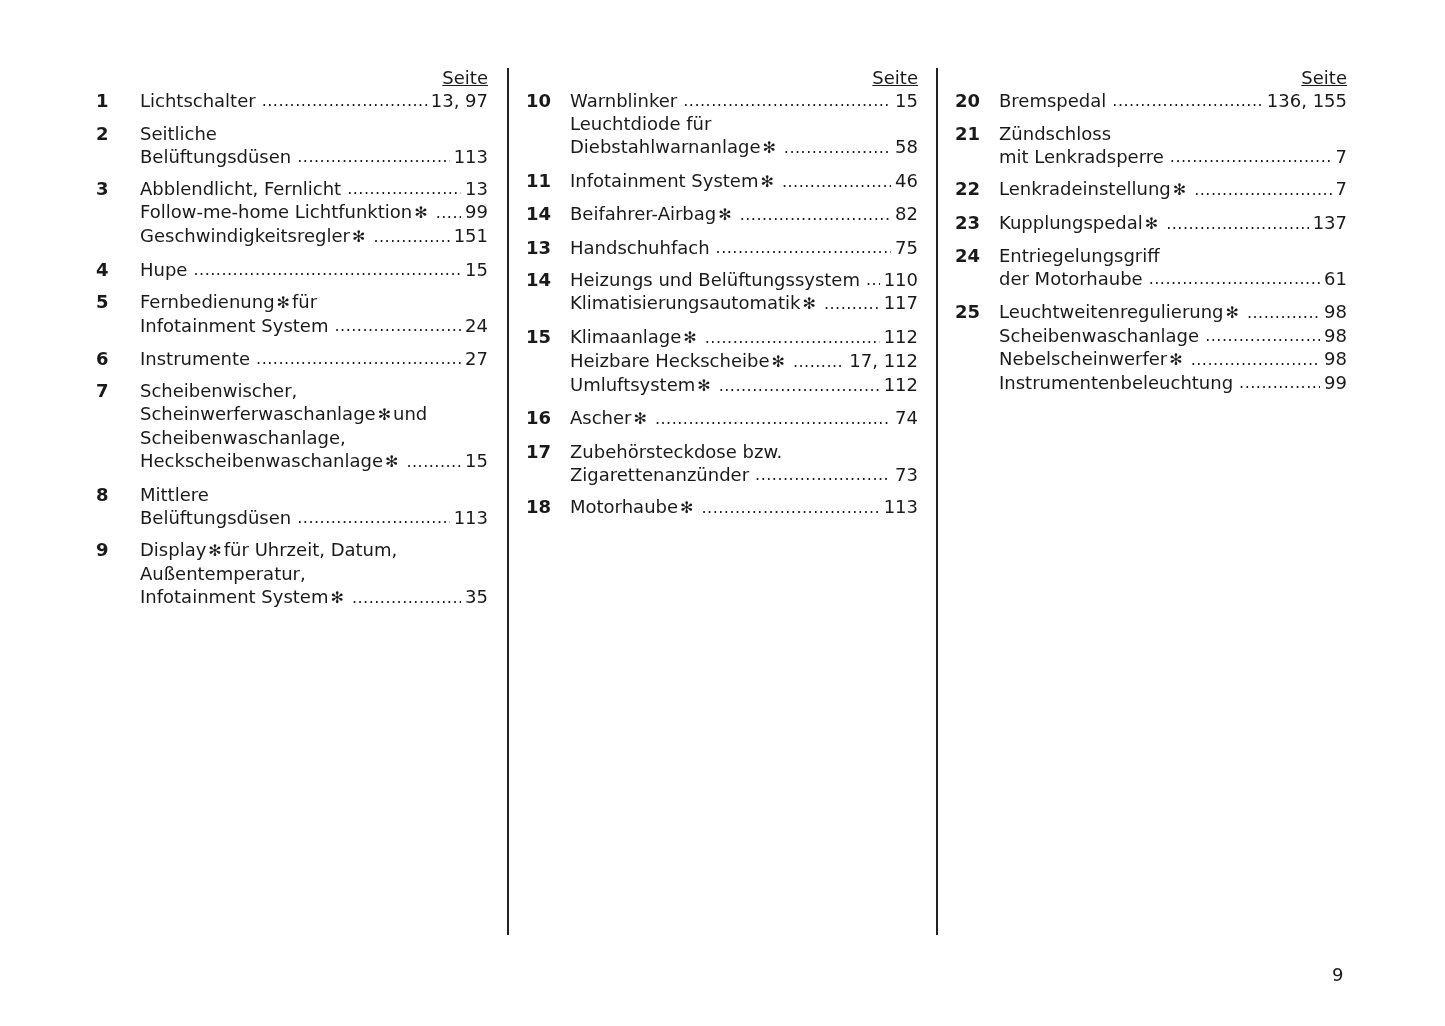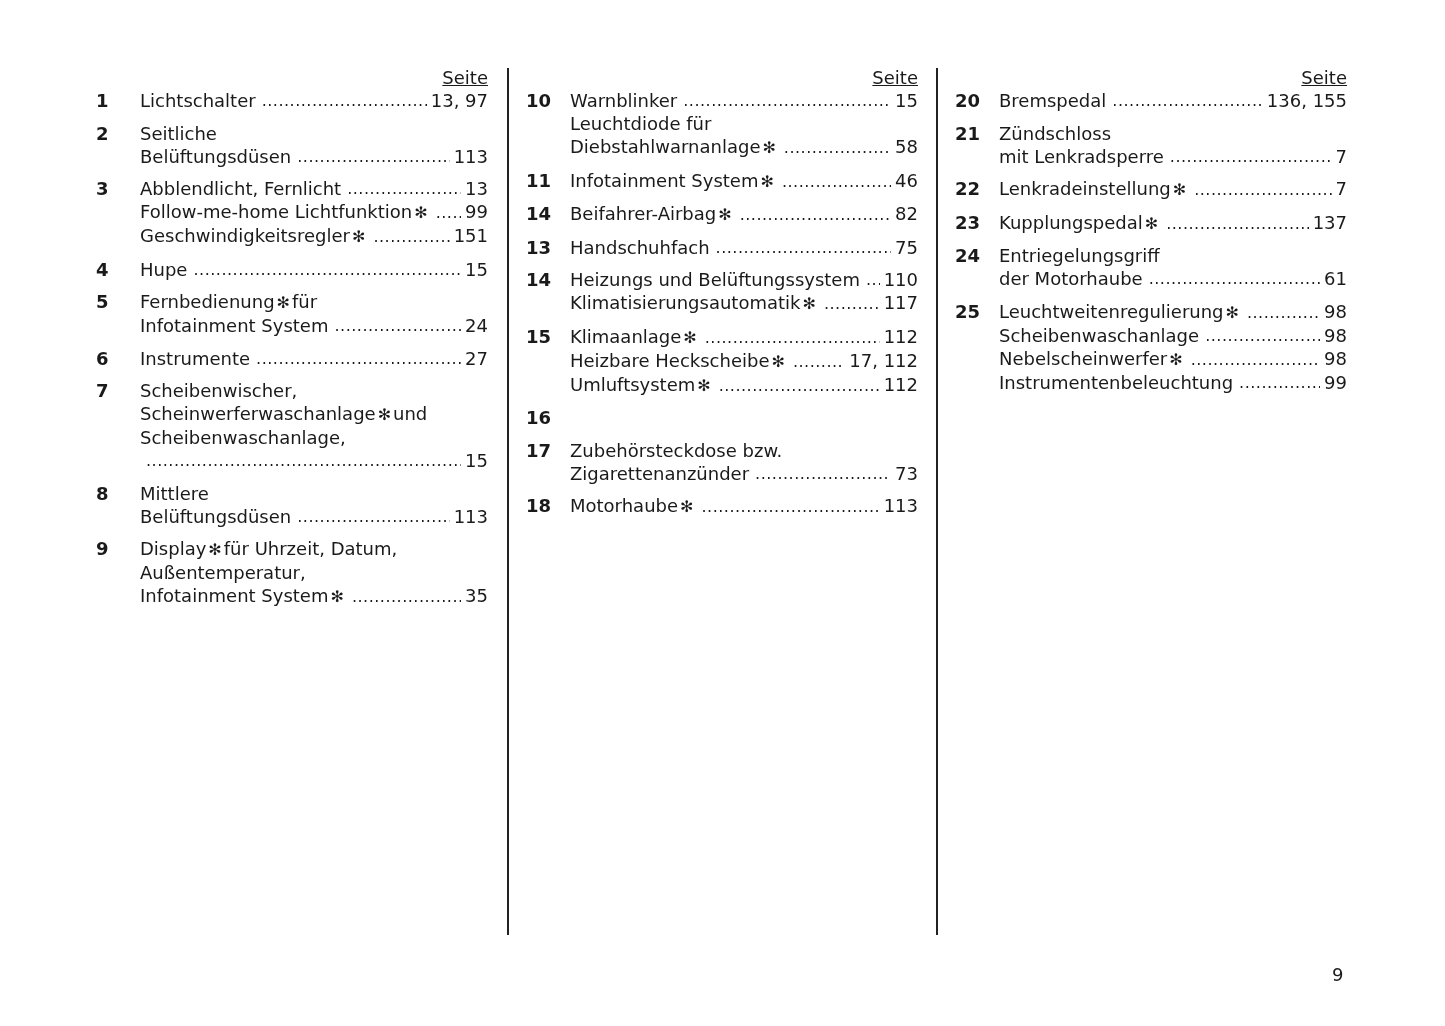--- a/index.html
+++ b/index.html
@@ -112,20 +112,21 @@
           <div class="line">
             <span class="txt"><span>Scheibenwischer,</span></span>
           </div>
           <div class="line">
             <span class="txt"><span>Scheinwerferwaschanlage</span><span class="star">✻</span><span>und</span></span>
           </div>
           <div class="line">
             <span class="txt"><span>Scheibenwaschanlage,</span></span>
           </div>
           <div class="line">
+            <span class="txt"><span>Heckscheibenwaschanlage</span><span class="star">✻</span></span>
             <span class="dots"></span>
             <span class="pg">15</span>
           </div>
         </div>
       </div>
       <div class="entry">
         <div class="num">8</div>
         <div class="lines">
           <div class="line">
             <span class="txt"><span>Mittlere</span></span>
@@ -237,20 +238,27 @@
           </div>
           <div class="line">
             <span class="txt"><span>Umluftsystem</span><span class="star">✻</span></span>
             <span class="dots"></span>
             <span class="pg">112</span>
           </div>
         </div>
       </div>
       <div class="entry">
         <div class="num">16</div>
+        <div class="lines">
+          <div class="line">
+            <span class="txt"><span>Ascher</span><span class="star">✻</span></span>
+            <span class="dots"></span>
+            <span class="pg">74</span>
+          </div>
+        </div>
       </div>
       <div class="entry">
         <div class="num">17</div>
         <div class="lines">
           <div class="line">
             <span class="txt"><span>Zubehörsteckdose bzw.</span></span>
           </div>
           <div class="line">
             <span class="txt"><span>Zigarettenanzünder</span></span>
             <span class="dots"></span>

